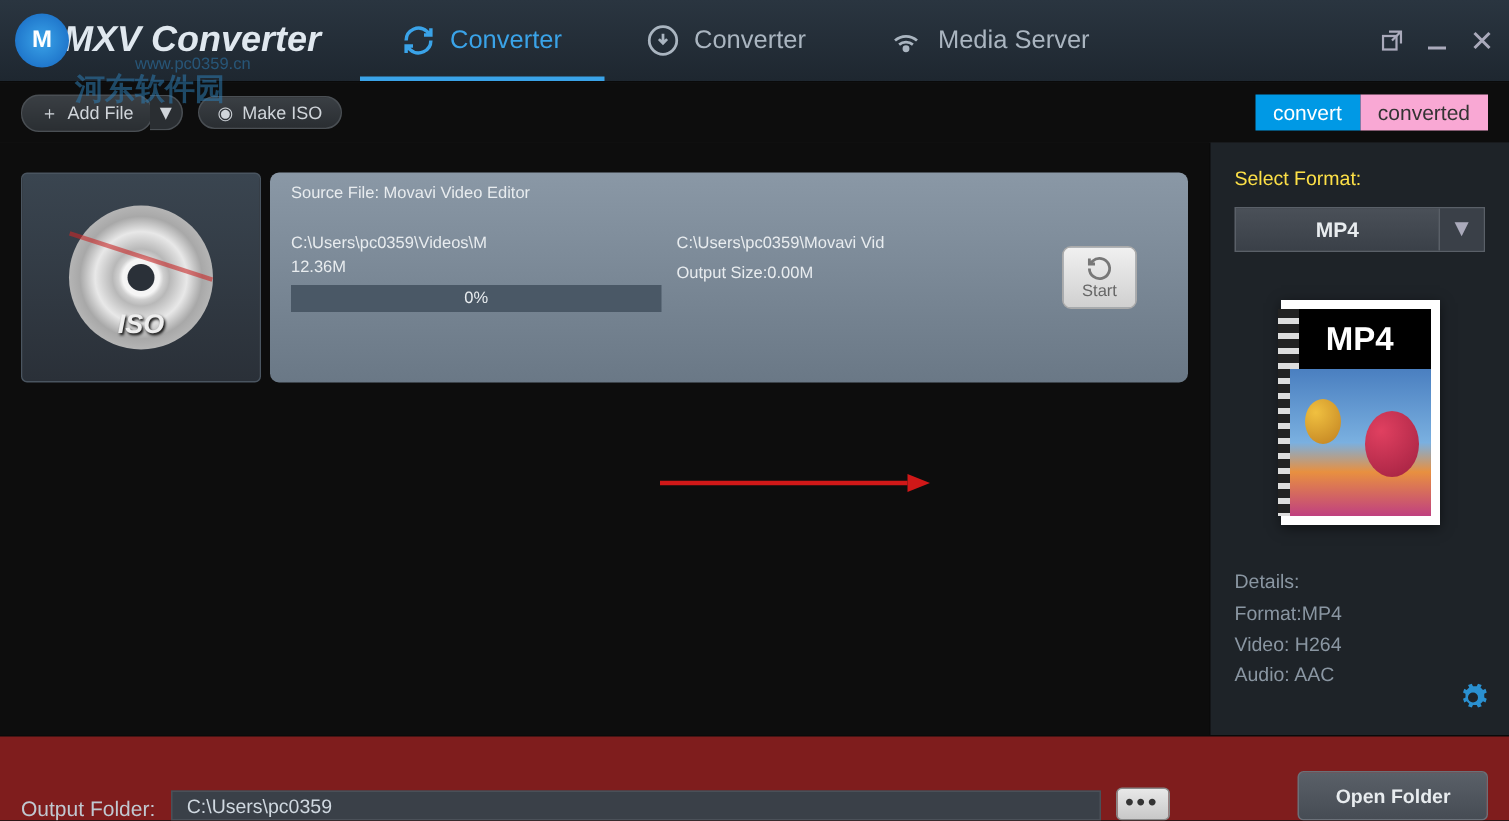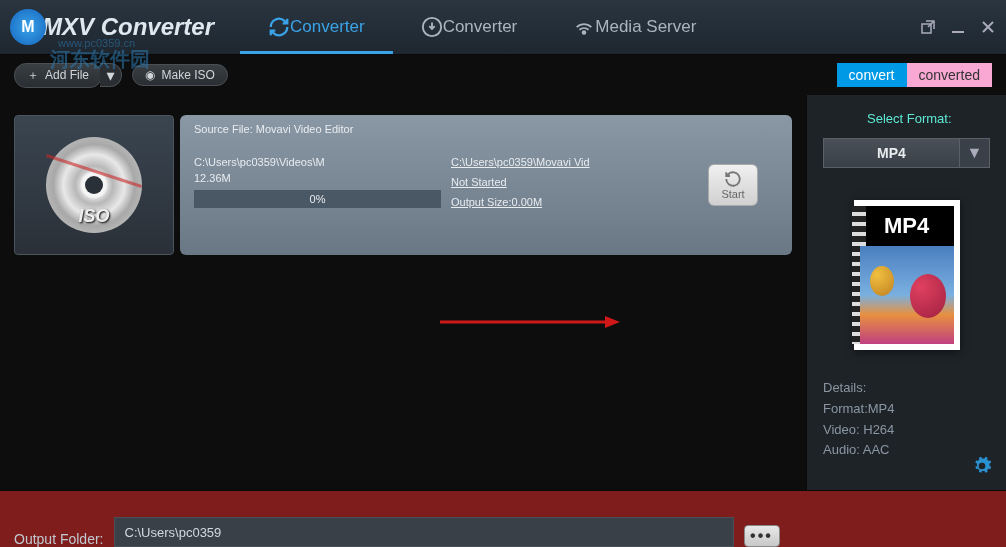--- a/index.html
+++ b/index.html
@@ -3,24 +3,24 @@
 <meta charset="utf-8">
 <style>
 * { margin: 0; padding: 0; box-sizing: border-box; font-family: Arial, sans-serif; }
 body { width: 1006px; height: 547px; background: #1a1a1a; overflow: hidden; position: relative; }
 
 .titlebar { height: 55px; background: linear-gradient(180deg, #2a3540 0%, #1e2730 100%); display: flex; align-items: center; padding: 0 10px; border-bottom: 1px solid #0a0a0a; }
 .logo-area { display: flex; align-items: center; width: 230px; position: relative; }
 .logo-icon { width: 36px; height: 36px; border-radius: 50%; background: radial-gradient(circle, #3aa3e8 0%, #1565c0 100%); display: flex; align-items: center; justify-content: center; color: #fff; font-weight: bold; font-size: 16px; position: relative; z-index: 2; }
 .logo-text { color: #e0e8ef; font-size: 24px; font-weight: bold; font-style: italic; margin-left: -4px; }
 .watermark { position: absolute; top: 2px; left: 40px; color: #2d7ab0; font-size: 20px; opacity: 0.55; font-weight: bold; z-index: 1; margin-top: 35px; }
-.watermark2 { position: absolute; top: 28px; left: 48px; color: #2d7ab0; font-size: 11px; opacity: 0.55; z-index: 1; text-align: right; }
+.watermark2 { position: absolute; top: 28px; left: 80px; color: #2d7ab0; font-size: 11px; opacity: 0.55; z-index: 1; text-align: right; }
 
 .tabs { display: flex; flex: 1; height: 100%; }
-.tab { display: flex; align-items: center; padding: 0 28px; color: #aab5c0; font-size: 17px; cursor: pointer; position: relative; }
+.tab { display: flex; align-items: center; gap: 10px; padding: 0 28px; color: #aab5c0; font-size: 17px; cursor: pointer; position: relative; }
 .tab.active { color: #3aa3e8; }
 .tab.active::after { content: ''; position: absolute; bottom: 0; left: 0; right: 0; height: 3px; background: #3aa3e8; }
 .tab-icon { width: 22px; height: 22px; display: flex; align-items: center; justify-content: center; }
 
 .window-controls { display: flex; gap: 14px; margin-left: auto; }
 .wc { width: 16px; height: 16px; color: #aab; cursor: pointer; display: flex; align-items: center; justify-content: center; }
 
 .toolbar { height: 40px; background: #0d0d0d; display: flex; align-items: center; padding: 0 14px; gap: 10px; }
 .tb-btn { background: linear-gradient(180deg, #3a3f44 0%, #2a2e32 100%); border: 1px solid #4a4f54; border-radius: 12px; color: #d0d5da; padding: 3px 12px; font-size: 12px; display: flex; align-items: center; gap: 6px; cursor: pointer; }
 .tb-dropdown { background: #2a2e32; border: 1px solid #4a4f54; border-left: none; border-radius: 0 12px 12px 0; width: 22px; height: 24px; display: flex; align-items: center; justify-content: center; color: #d0d5da; cursor: pointer; margin-left: -12px; }
@@ -34,46 +34,46 @@
 .file-row { display: flex; gap: 6px; align-items: stretch; }
 .thumb { width: 160px; height: 140px; background: linear-gradient(180deg, #3a4550 0%, #2a3038 100%); border: 1px solid #4a5560; border-radius: 4px; display: flex; align-items: center; justify-content: center; }
 .iso-disc { width: 96px; height: 96px; border-radius: 50%; background: radial-gradient(circle, #f5f5f5 18%, #d0d0d0 22%, #b8b8b8 28%, #e8e8e8 45%, #a8a8a8 60%, #d8d8d8 100%); position: relative; display: flex; align-items: flex-end; justify-content: center; }
 .iso-disc::before { content: ''; position: absolute; top: 50%; left: 50%; width: 18px; height: 18px; background: #2a3038; border-radius: 50%; transform: translate(-50%, -50%); }
 .iso-disc::after { content: ''; position: absolute; top: 35%; left: 50%; width: 100px; height: 3px; background: rgba(200,40,40,0.6); transform: translate(-50%, -50%) rotate(18deg); }
 .iso-label { color: #eee; font-size: 18px; font-weight: bold; font-style: italic; position: absolute; bottom: 6px; text-shadow: 1px 1px 2px #000; }
 
 .file-info { flex: 1; background: linear-gradient(180deg, #8a98a6 0%, #6a7886 100%); border-radius: 6px; padding: 8px 14px; color: #e8ecef; font-size: 11px; display: grid; grid-template-columns: 1fr 1fr 70px; gap: 4px 10px; }
 .fi-source { grid-column: 1 / 3; font-size: 11px; }
 .fi-left { display: flex; flex-direction: column; gap: 4px; }
-.fi-right { display: flex; flex-direction: column; gap: 8px; text-decoration: underline; }
+.fi-right { display: flex; flex-direction: column; gap: 8px; }
 .progress { background: #4a5866; height: 18px; display: flex; align-items: center; justify-content: center; font-size: 11px; margin-top: 2px; }
 .start-btn { grid-row: 1 / 4; grid-column: 3; align-self: center; width: 50px; height: 42px; background: linear-gradient(180deg, #f0f0f0 0%, #d0d0d0 100%); border: 1px solid #aaa; border-radius: 6px; display: flex; flex-direction: column; align-items: center; justify-content: center; color: #666; font-size: 11px; cursor: pointer; }
 
 .arrow-annotation { position: absolute; top: 220px; left: 440px; width: 180px; height: 14px; }
 
 .sidebar { width: 200px; background: #1e2328; padding: 16px; display: flex; flex-direction: column; gap: 12px; position: relative; border-left: 1px solid #0a0a0a; }
-.sf-label { color: #5eead4; font-size: 13px; margin-left: 44px; }
+.sf-label { color: #fde047; font-size: 13px; }
 .format-select { background: linear-gradient(180deg, #4a5058 0%, #3a4048 100%); border: 1px solid #5a6068; height: 30px; display: flex; align-items: center; position: relative; cursor: pointer; }
 .format-select-text { flex: 1; text-align: center; color: #e8ecef; font-weight: bold; font-size: 14px; }
 .format-select-arrow { width: 30px; height: 100%; background: #3a4048; display: flex; align-items: center; justify-content: center; color: #aab; border-left: 1px solid #5a6068; }
 
 .format-preview { width: 106px; height: 150px; margin: 20px auto 10px; background: #fff; border: 6px solid #fff; box-shadow: 0 2px 8px rgba(0,0,0,0.5); position: relative; }
 .fp-header { height: 40px; background: #000; color: #fff; display: flex; align-items: center; justify-content: center; font-size: 22px; font-weight: bold; }
 .fp-img { height: 98px; background: linear-gradient(180deg, #4a7fc0 0%, #7ab0e0 50%, #e89040 70%, #c04080 100%); position: relative; overflow: hidden; }
 .balloon { position: absolute; border-radius: 50%; }
 .b1 { width: 24px; height: 30px; background: radial-gradient(circle at 30% 30%, #f0c040, #c08020); top: 20px; left: 10px; }
 .b2 { width: 36px; height: 44px; background: radial-gradient(circle at 30% 30%, #e04060, #a02040); top: 28px; right: 8px; }
 .fp-strip { position: absolute; left: -8px; top: 0; bottom: 0; width: 14px; background: repeating-linear-gradient(180deg, #222 0, #222 6px, #ddd 6px, #ddd 10px); }
 
 .details { color: #8a96a2; font-size: 13px; line-height: 1.6; margin-top: 6px; }
 .gear { position: absolute; bottom: 10px; right: 14px; color: #2a90d0; cursor: pointer; }
 
 .footer { height: 57px; background: #7f1d1d; display: flex; align-items: flex-end; padding: 0 14px; gap: 10px; border-top: 1px solid #0a0a0a; }
 .of-label { color: #c0c8d0; font-size: 14px; }
-.of-input { flex: 1; background: #3a4048; border: 1px solid #4a5058; height: 30px; color: #d0d8e0; padding: 0 10px; font-size: 13px; max-width: 620px; }
+.of-input { flex: 1; background: #3a4048; border: 1px solid #4a5058; height: 20px; color: #d0d8e0; padding: 0 10px; font-size: 13px; max-width: 620px; }
 .browse-btn { background: linear-gradient(180deg, #e8e8e8 0%, #c8c8c8 100%); border: 1px solid #888; border-radius: 4px; width: 36px; height: 22px; display: flex; align-items: center; justify-content: center; cursor: pointer; color: #333; font-weight: bold; letter-spacing: 2px; }
 .open-folder-btn { margin-left: auto; background: linear-gradient(180deg, #5a6068 0%, #464c54 100%); border: 1px solid #6a7078; border-radius: 4px; color: #e8ecef; padding: 8px 24px; font-size: 13px; font-weight: bold; cursor: pointer; }
 </style>
 </head>
 <body>
 
 <div class="titlebar">
   <div class="logo-area">
     <span class="watermark">河东软件园</span>
     <span class="watermark2">www.pc0359.cn</span>
@@ -161,21 +161,20 @@
             </svg>
           <span>Start</span>
         </div>
         <div class="fi-left">
           <div>C:\Users\pc0359\Videos\M</div>
           <div>12.36M</div>
           <div class="progress">0%</div>
         </div>
         <div class="fi-right">
           <div>C:\Users\pc0359\Movavi Vid</div>
-          <div>Not Started</div>
           <div>Output Size:0.00M</div>
         </div>
       </div>
     </div>
     <svg class="arrow-annotation" viewBox="0 0 180 14">
       <line x1="0" y1="7" x2="165" y2="7" stroke="#d01818" stroke-width="3"></line>
       <polygon points="165,1 180,7 165,13" fill="#d01818"></polygon>
     </svg>
   </div>
 
@@ -204,13 +203,14 @@
           <path d="M12 8a4 4 0 1 0 0 8 4 4 0 0 0 0-8zm9 4l2 1-1 3-2-1a8 8 0 0 1-2 2l1 2-3 1-1-2h-3l-1 2-3-1 1-2a8 8 0 0 1-2-2l-2 1-1-3 2-1v-3l-2-1 1-3 2 1a8 8 0 0 1 2-2l-1-2 3-1 1 2h3l1-2 3 1-1 2a8 8 0 0 1 2 2l2-1 1 3-2 1z"></path>
         </svg>
     </div>
   </div>
 </div>
 
 <div class="footer">
   <span class="of-label">Output Folder:</span>
   <input class="of-input" value="C:\Users\pc0359" style="">
   <div class="browse-btn">•••</div>
+  <button class="open-folder-btn">Open Folder</button>
 </div>
 
 </body></html>

